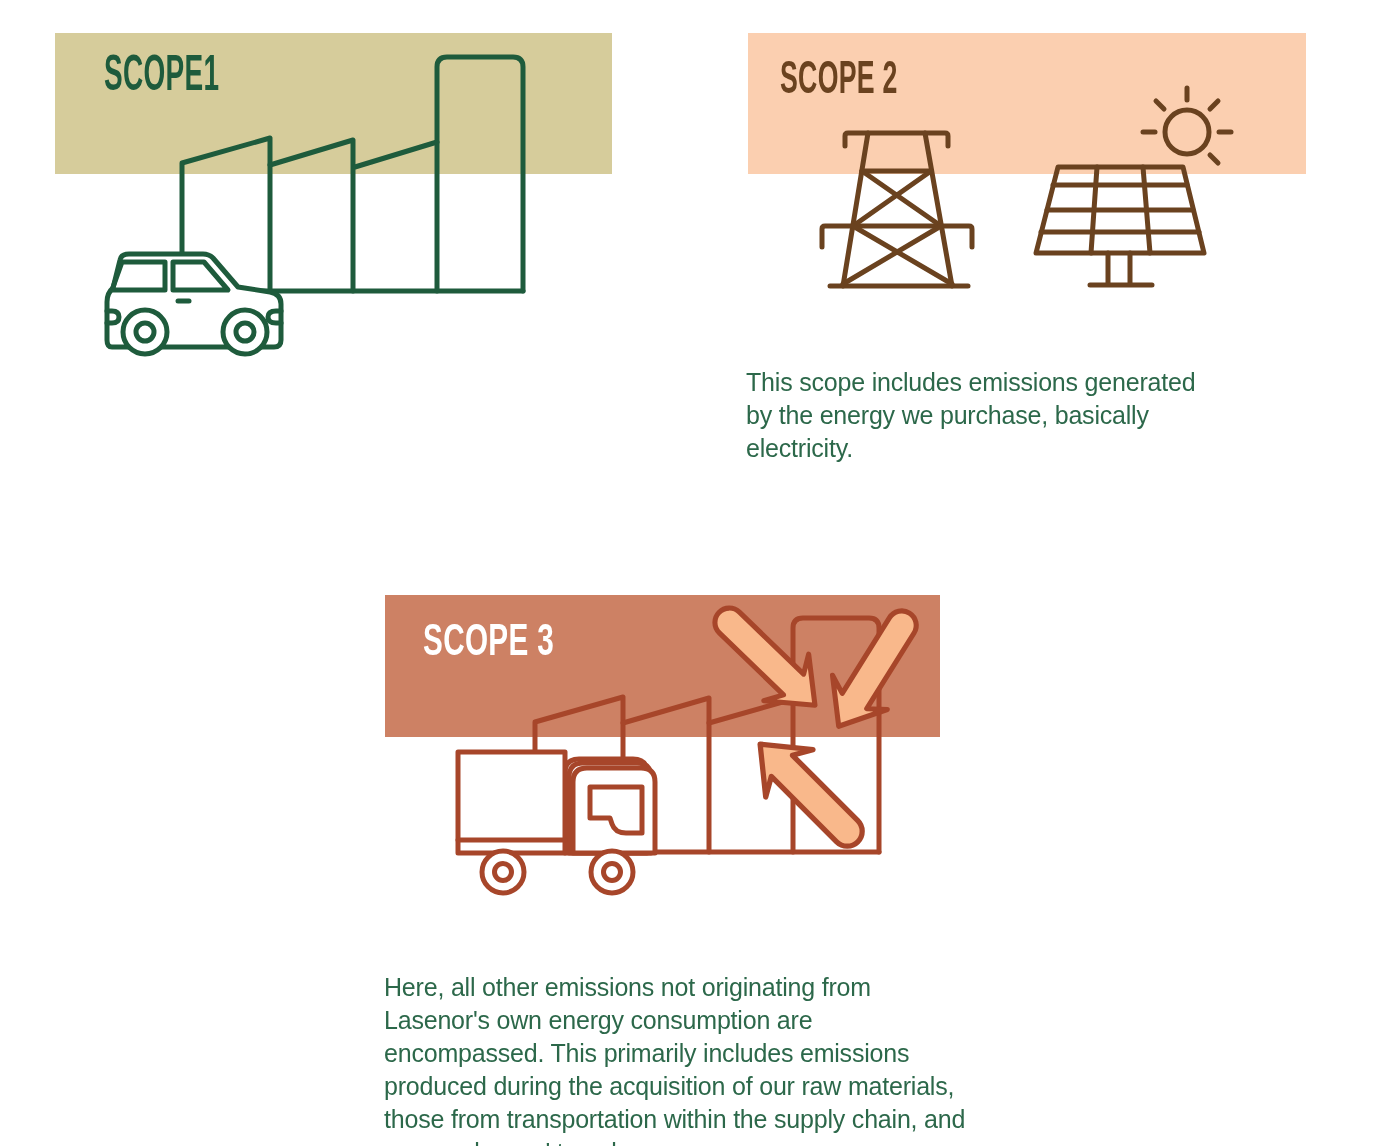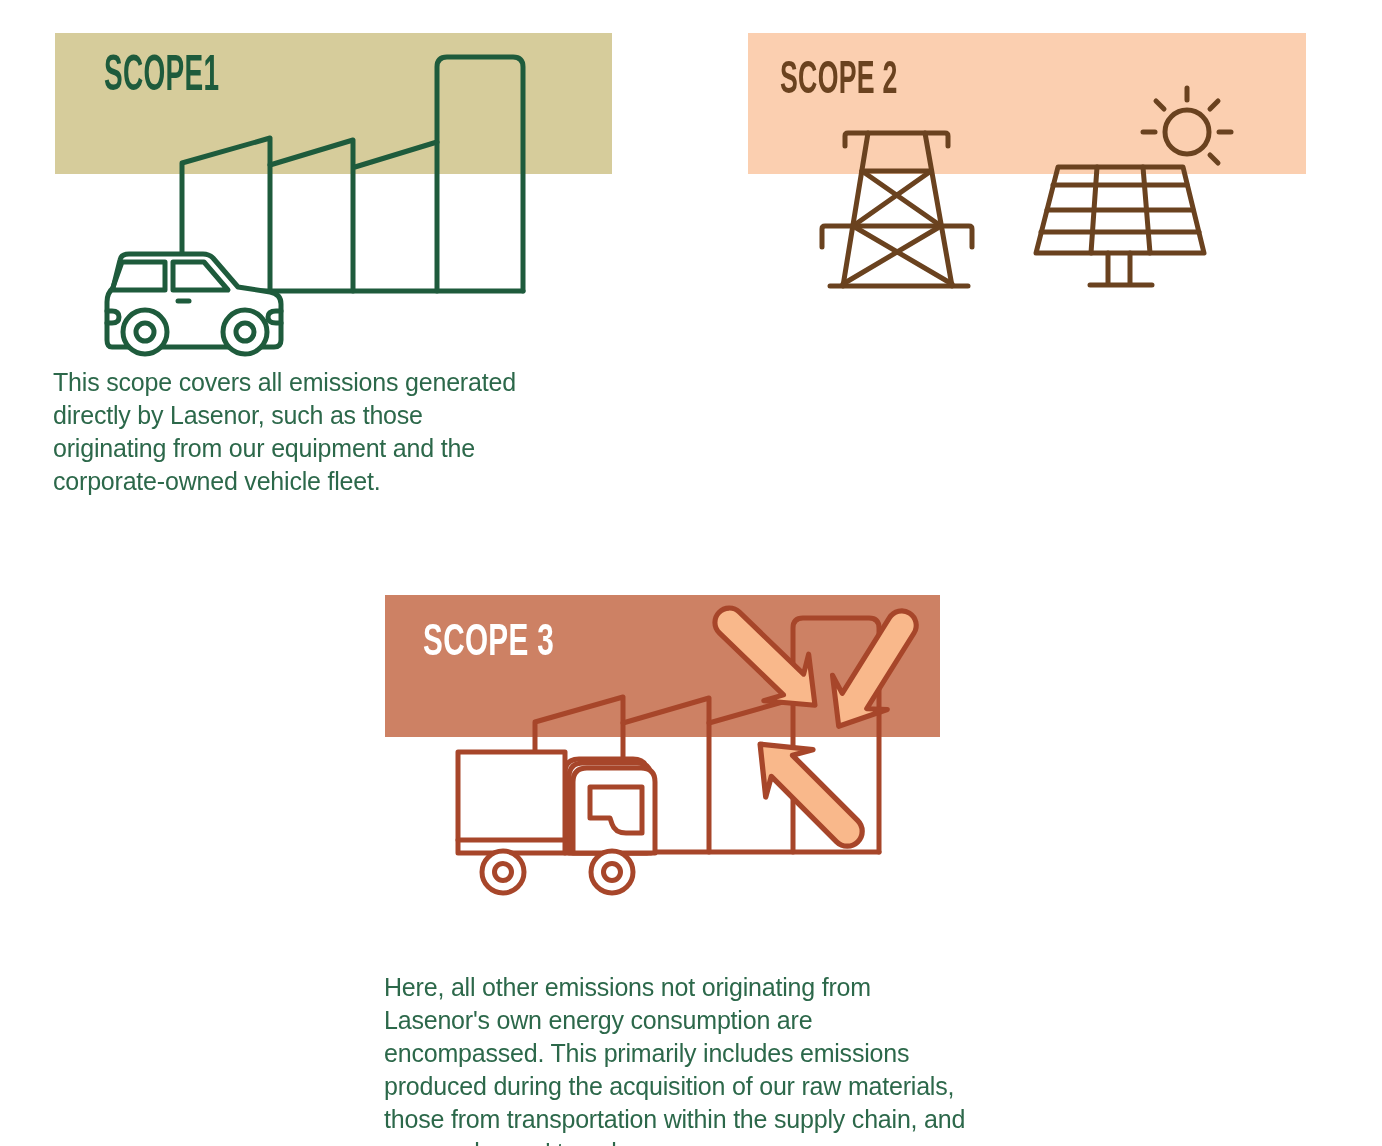--- a/index.html
+++ b/index.html
@@ -58,24 +58,20 @@
       <path class="ln1" d="M 173 262 L 204 262 L 228 290 L 173 290 Z"></path>
       <path class="ln1" d="M 178 301 H 189"></path>
       <path class="ln1" d="M 281 311 H 276 Q 268 311 268 317 Q 268 323 276 323 H 281"></path>
       <path class="ln1" d="M 107 311 H 112 Q 119 311 119 317 Q 119 323 112 323 H 107"></path>
       <circle class="ln1f" cx="145" cy="332" r="22"></circle>
       <circle class="ln1f" cx="145" cy="332" r="9"></circle>
       <circle class="ln1f" cx="245" cy="332" r="22"></circle>
       <circle class="ln1f" cx="245" cy="332" r="9"></circle>
     </g>
   </svg>
-  <div class="desc d1">This scope covers all emissions generated
-directly by Lasenor, such as those
-originating from our equipment and the
-corporate-owned vehicle fleet.</div>
 
   <div class="banner s2"></div>
   <div class="scope-title t2">SCOPE 2</div>
   <svg id="svg2" class="illus" width="428" height="212" viewBox="812 80 428 212" xmlns="http://www.w3.org/2000/svg">
     <g>
       <path class="ln2" d="M 830 286 H 968"></path>
       <path class="ln2" d="M 868 133 L 843 286"></path>
       <path class="ln2" d="M 925 133 L 952 286"></path>
       <path class="ln2" d="M 845 146 V 136 Q 845 133 848 133 H 945 Q 948 133 948 136 V 146"></path>
       <path class="ln2" d="M 862 171 H 931"></path>
@@ -92,20 +88,23 @@
     <g>
       <circle class="ln2" cx="1187" cy="132" r="22"></circle>
       <path class="ln2" d="M 1187 100 V 88"></path>
       <path class="ln2" d="M 1210 109 L 1218 101"></path>
       <path class="ln2" d="M 1219 132 H 1231"></path>
       <path class="ln2" d="M 1210 155 L 1218 163"></path>
       <path class="ln2" d="M 1155 132 H 1143"></path>
       <path class="ln2" d="M 1164 109 L 1156 101"></path>
     </g>
   </svg>
+  <div class="desc d2">This scope includes emissions generated
+by the energy we purchase, basically
+electricity.</div>
 
   <div class="banner s3"></div>
   <div class="scope-title t3">SCOPE 3</div>
   <svg id="svg3" class="illus" width="556" height="390" viewBox="450 528 556 390" xmlns="http://www.w3.org/2000/svg">
     <g>
       <path class="ln3" d="M 500 852 H 879"></path>
       <path class="ln3" d="M 535 755 V 722 L 623 697 V 852"></path>
       <path class="ln3" d="M 623 723 L 709 698 V 852"></path>
       <path class="ln3" d="M 709 723 L 793 699"></path>
       <path class="ln3" d="M 793 852 V 628 Q 793 618 803 618 H 869 Q 879 618 879 628 V 852"></path>

